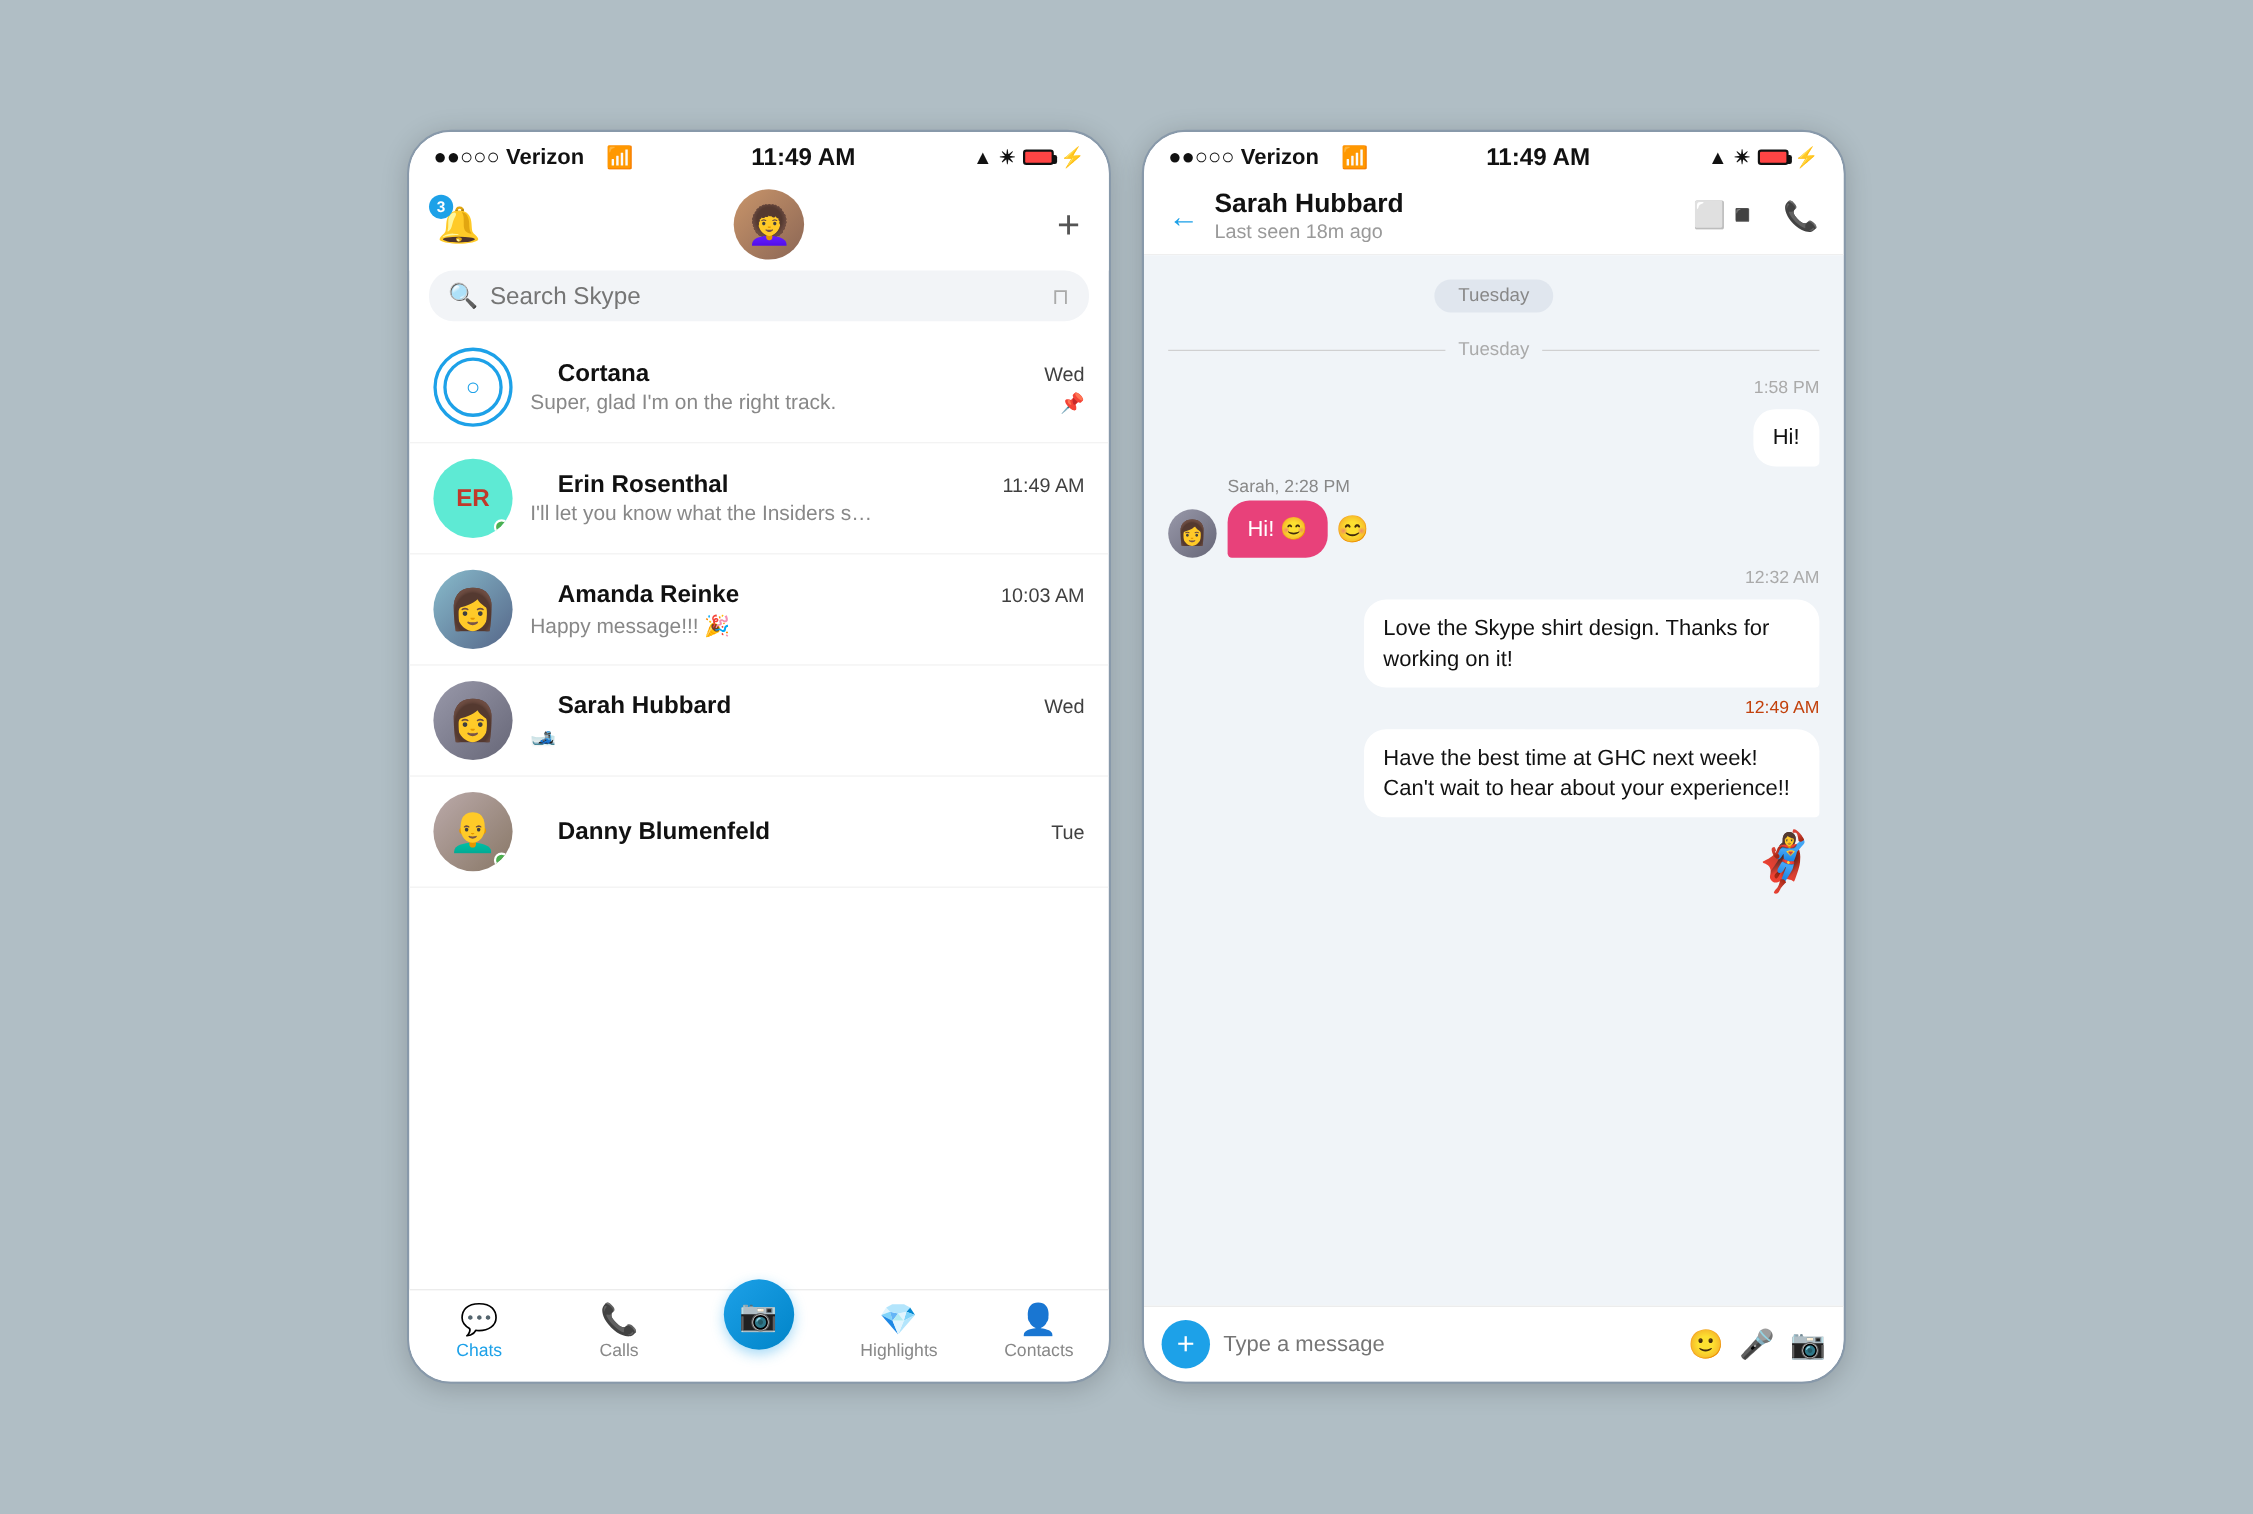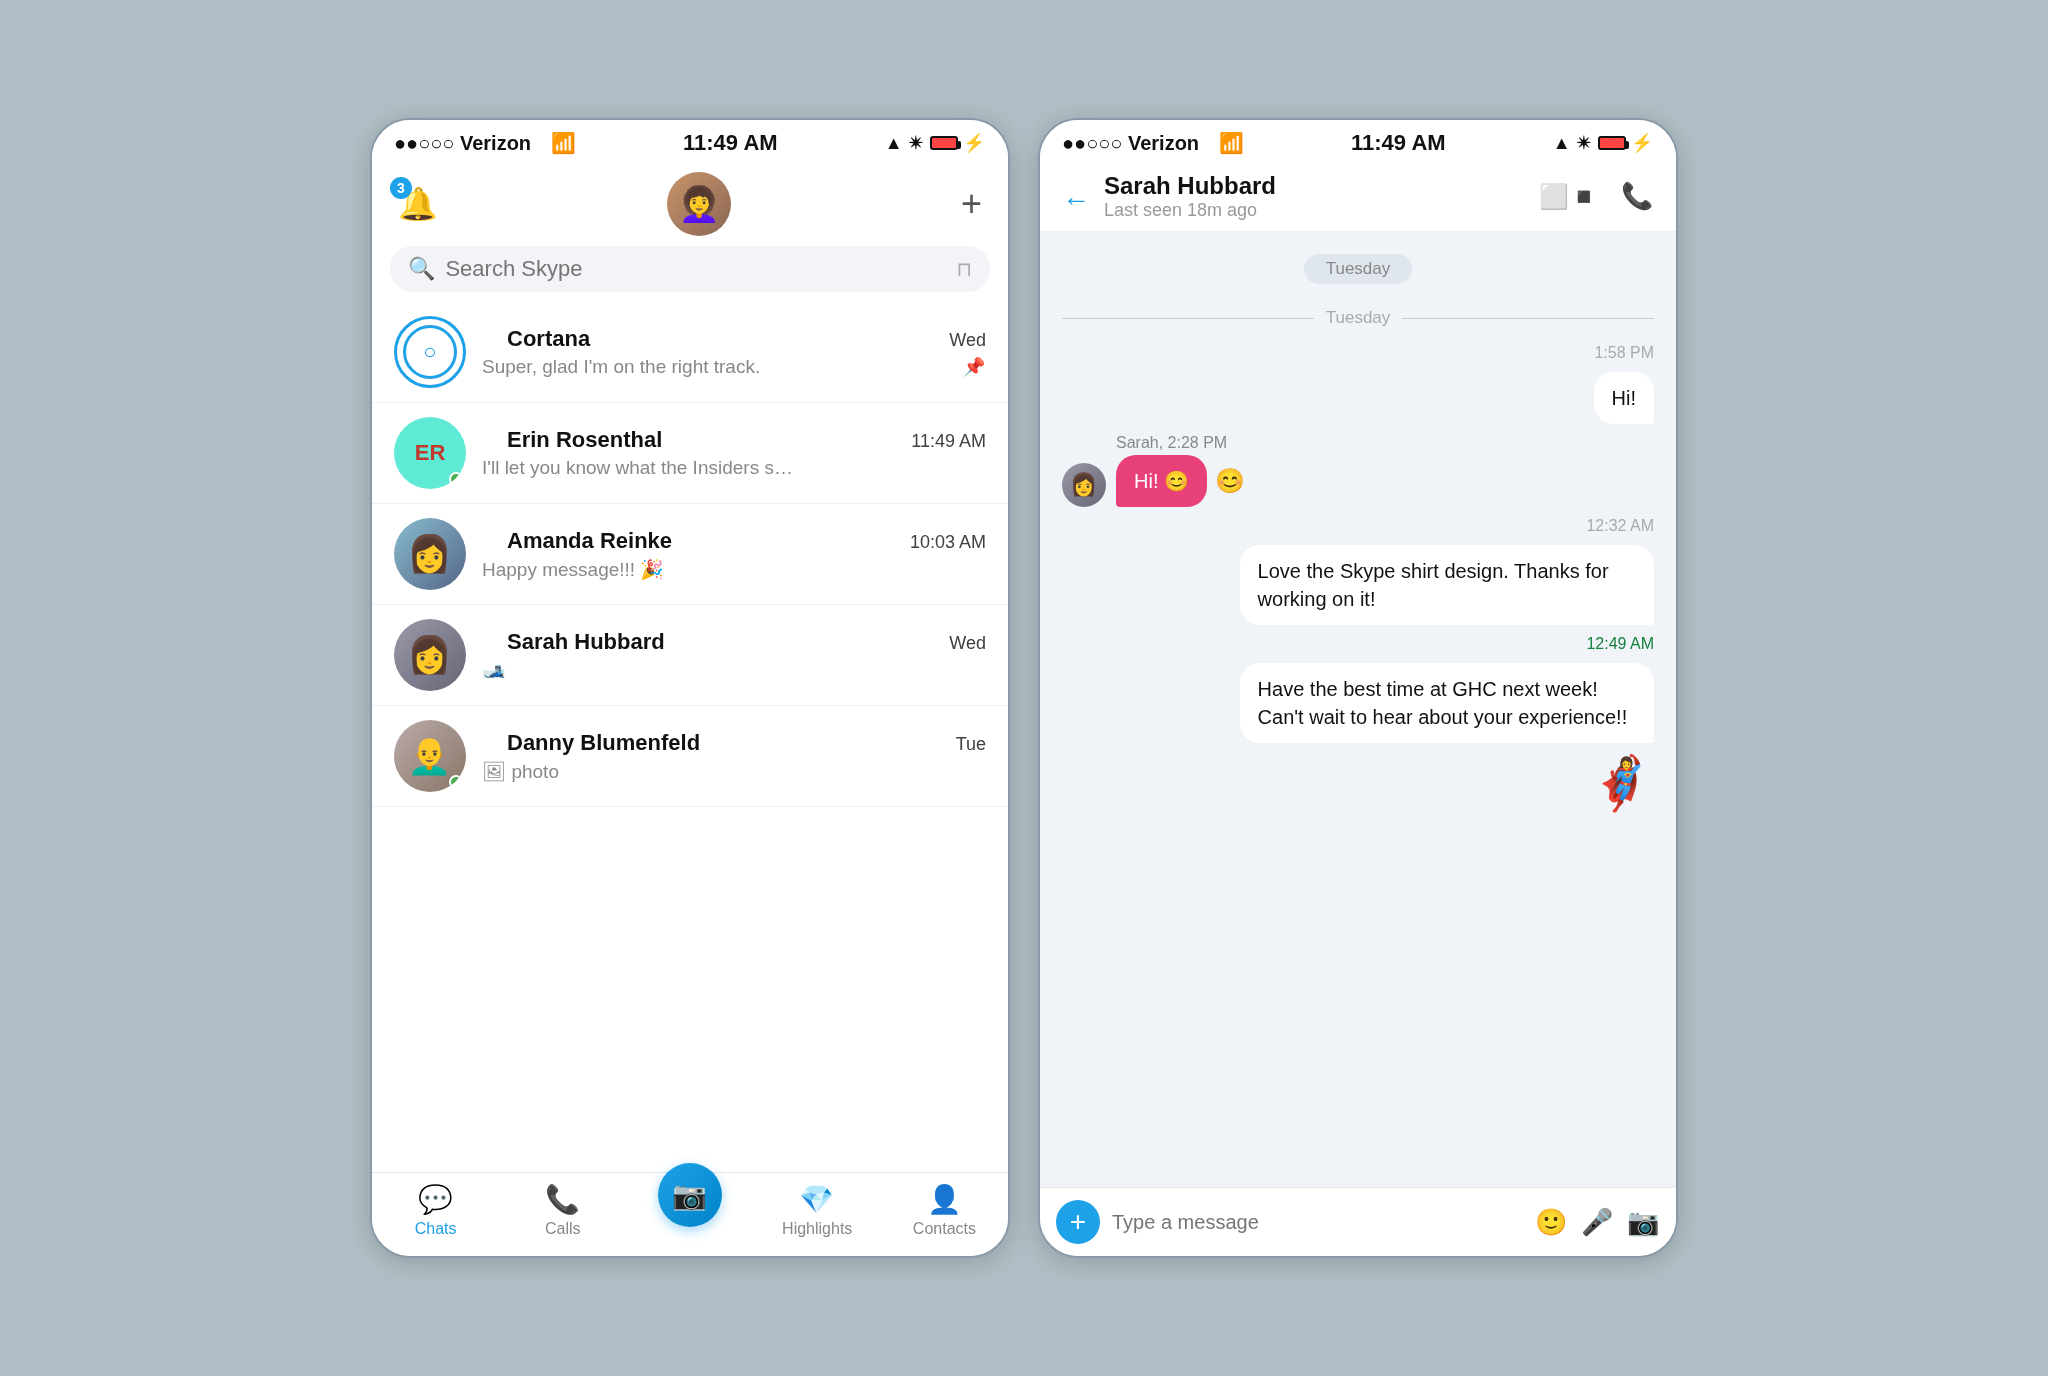--- a/index.html
+++ b/index.html
@@ -415,23 +415,20 @@
       <div class="chat-item">
         <div class="chat-avatar" style="background: linear-gradient(135deg,#baa,#876); overflow:hidden; position:relative;">
           <span style="font-size:36px;">👨‍🦲</span>
           <span class="online-dot"></span>
         </div>
         <div class="chat-content">
           <div class="chat-top">
             <span class="chat-name">Danny Blumenfeld</span>
             <span class="chat-time">Tue</span>
           </div>
-          <div class="chat-preview">
-            <span class="chat-msg">🖼 photo</span>
-          </div>
         </div>
       </div>
 
     </div>
 
     <div class="tab-bar">
       <div class="tab-item">
         <span class="tab-icon active">💬</span>
         <span class="tab-label active">Chats</span>
       </div>
@@ -524,21 +521,21 @@
       <div style="text-align:right;">
         <span style="font-size:16px;color:#aaa;">12:32 AM</span>
       </div>
       <div class="msg-row outgoing">
         <div class="msg-bubble-wrap">
           <div class="msg-bubble outgoing">Love the Skype shirt design. Thanks for working  on it!</div>
         </div>
       </div>
 
       <div style="text-align:right;">
-        <span style="font-size:16px;color:#15803d;">12:49 AM</span>
+        <span style="font-size:16px;color:#c2410c;">12:49 AM</span>
       </div>
       <div class="msg-row outgoing">
         <div class="msg-bubble-wrap">
           <div class="msg-bubble outgoing">Have the best time at GHC next week! Can't wait to hear about your experience!!</div>
         </div>
       </div>
 
       <div class="msg-row outgoing">
         <span class="emoji-msg">🦸‍♀️</span>
       </div>

